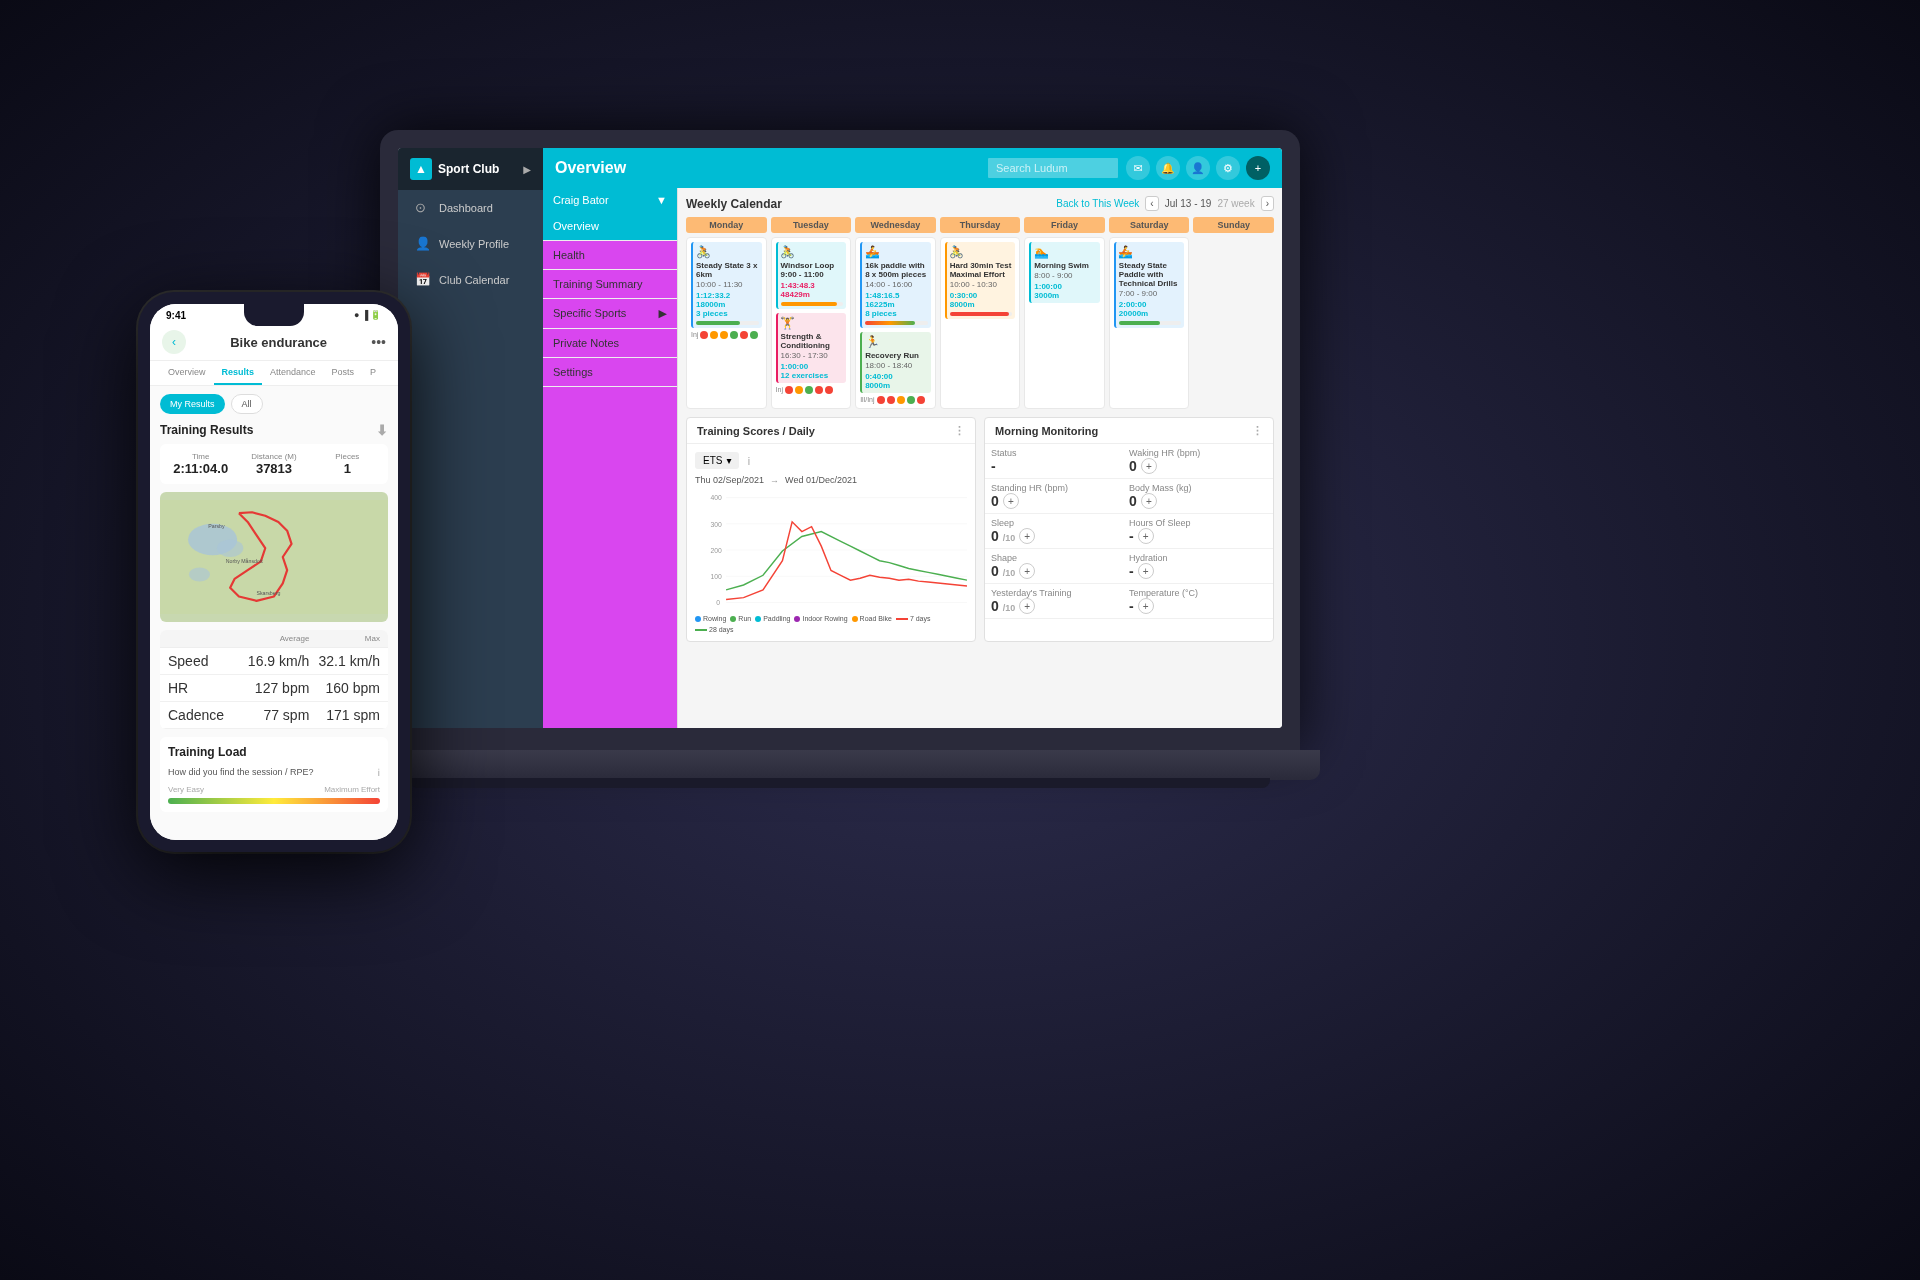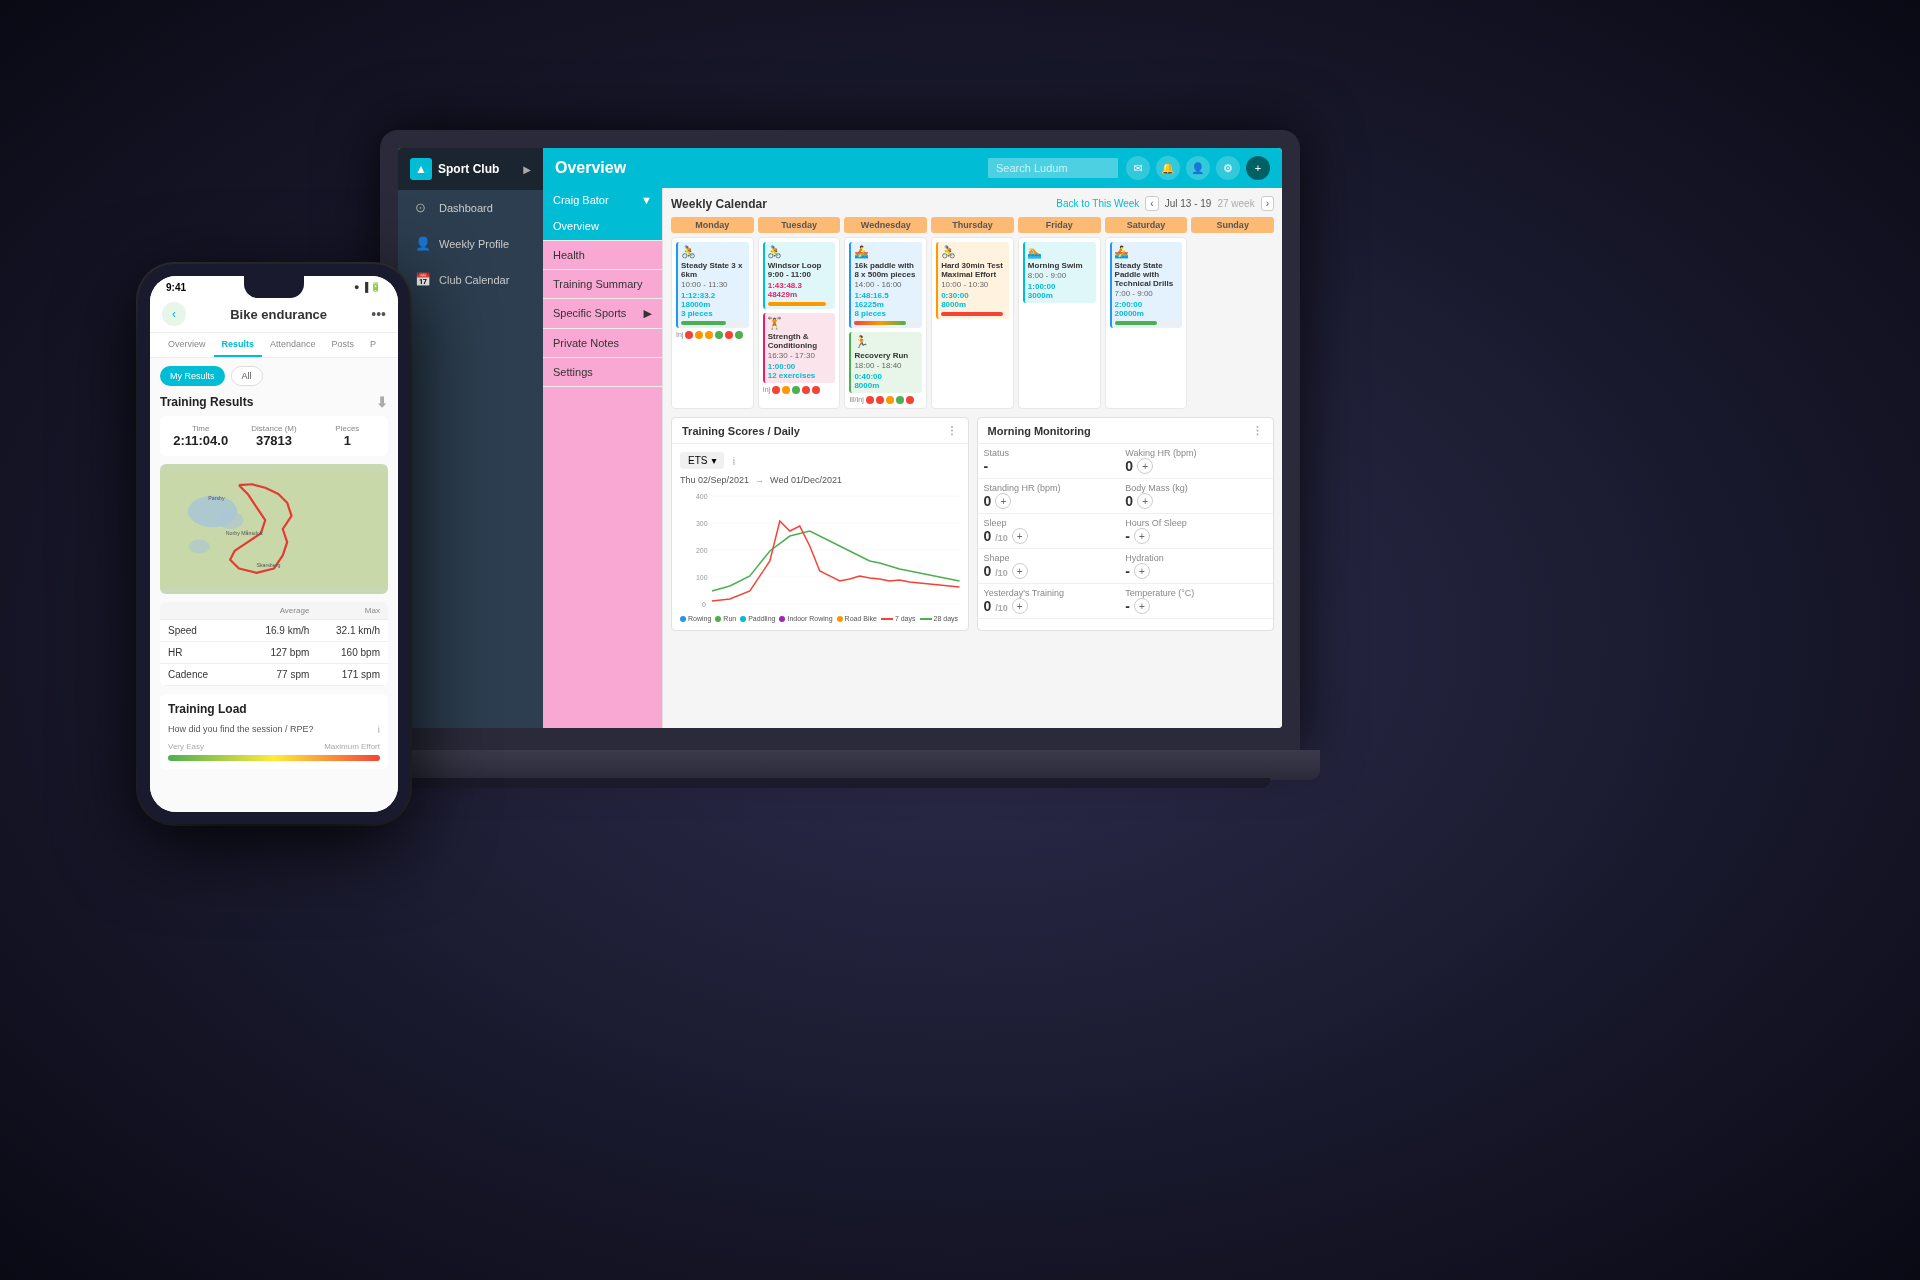--- a/index.html
+++ b/index.html
@@ -153,22 +153,22 @@
 
     
     .content-wrapper {
       display: flex;
       flex: 1;
       overflow: hidden;
     }
 
     
     .left-nav {
-      width: 120px;
-      background: #f9a8d4;
+      width: 135px;
+      background: #d946ef;
       border-right: 1px solid #e0e0e0;
       flex-shrink: 0;
     }
     .athlete-selector {
       background: #00bcd4;
       color: white;
       padding: 6px 10px;
       font-size: 11px;
       font-weight: 500;
       display: flex;
@@ -326,21 +326,21 @@
       border-bottom: 1px solid #f0f0f0;
     }
     .monitoring-field {
       flex: 1;
     }
 
     
     .phone-container {
       position: absolute;
       left: 130px;
-      top: 264px;
+      top: 292px;
       width: 280px;
       height: 560px;
       z-index: 10;
       padding-left: 8px;
     }
     .phone-frame {
       width: 100%;
       height: 100%;
       background: #1a1a2e;
       border-radius: 36px;
@@ -513,21 +513,21 @@
       text-align: right;
     }
     .phone-table-header-cell:first-child { text-align: left; }
     .phone-table-row {
       display: grid;
       grid-template-columns: 1fr 1fr 1fr;
       padding: 5px 8px;
       border-bottom: 1px solid #f0f0f0;
     }
     .phone-table-cell {
-      font-size: 10px;
+      font-size: 14px;
       color: #333;
       text-align: right;
     }
     .phone-table-cell:first-child { text-align: left; font-weight: 500; }
 
     
     .chart-svg { width: 100%; height: 100%; }
 
     
     .dot {

